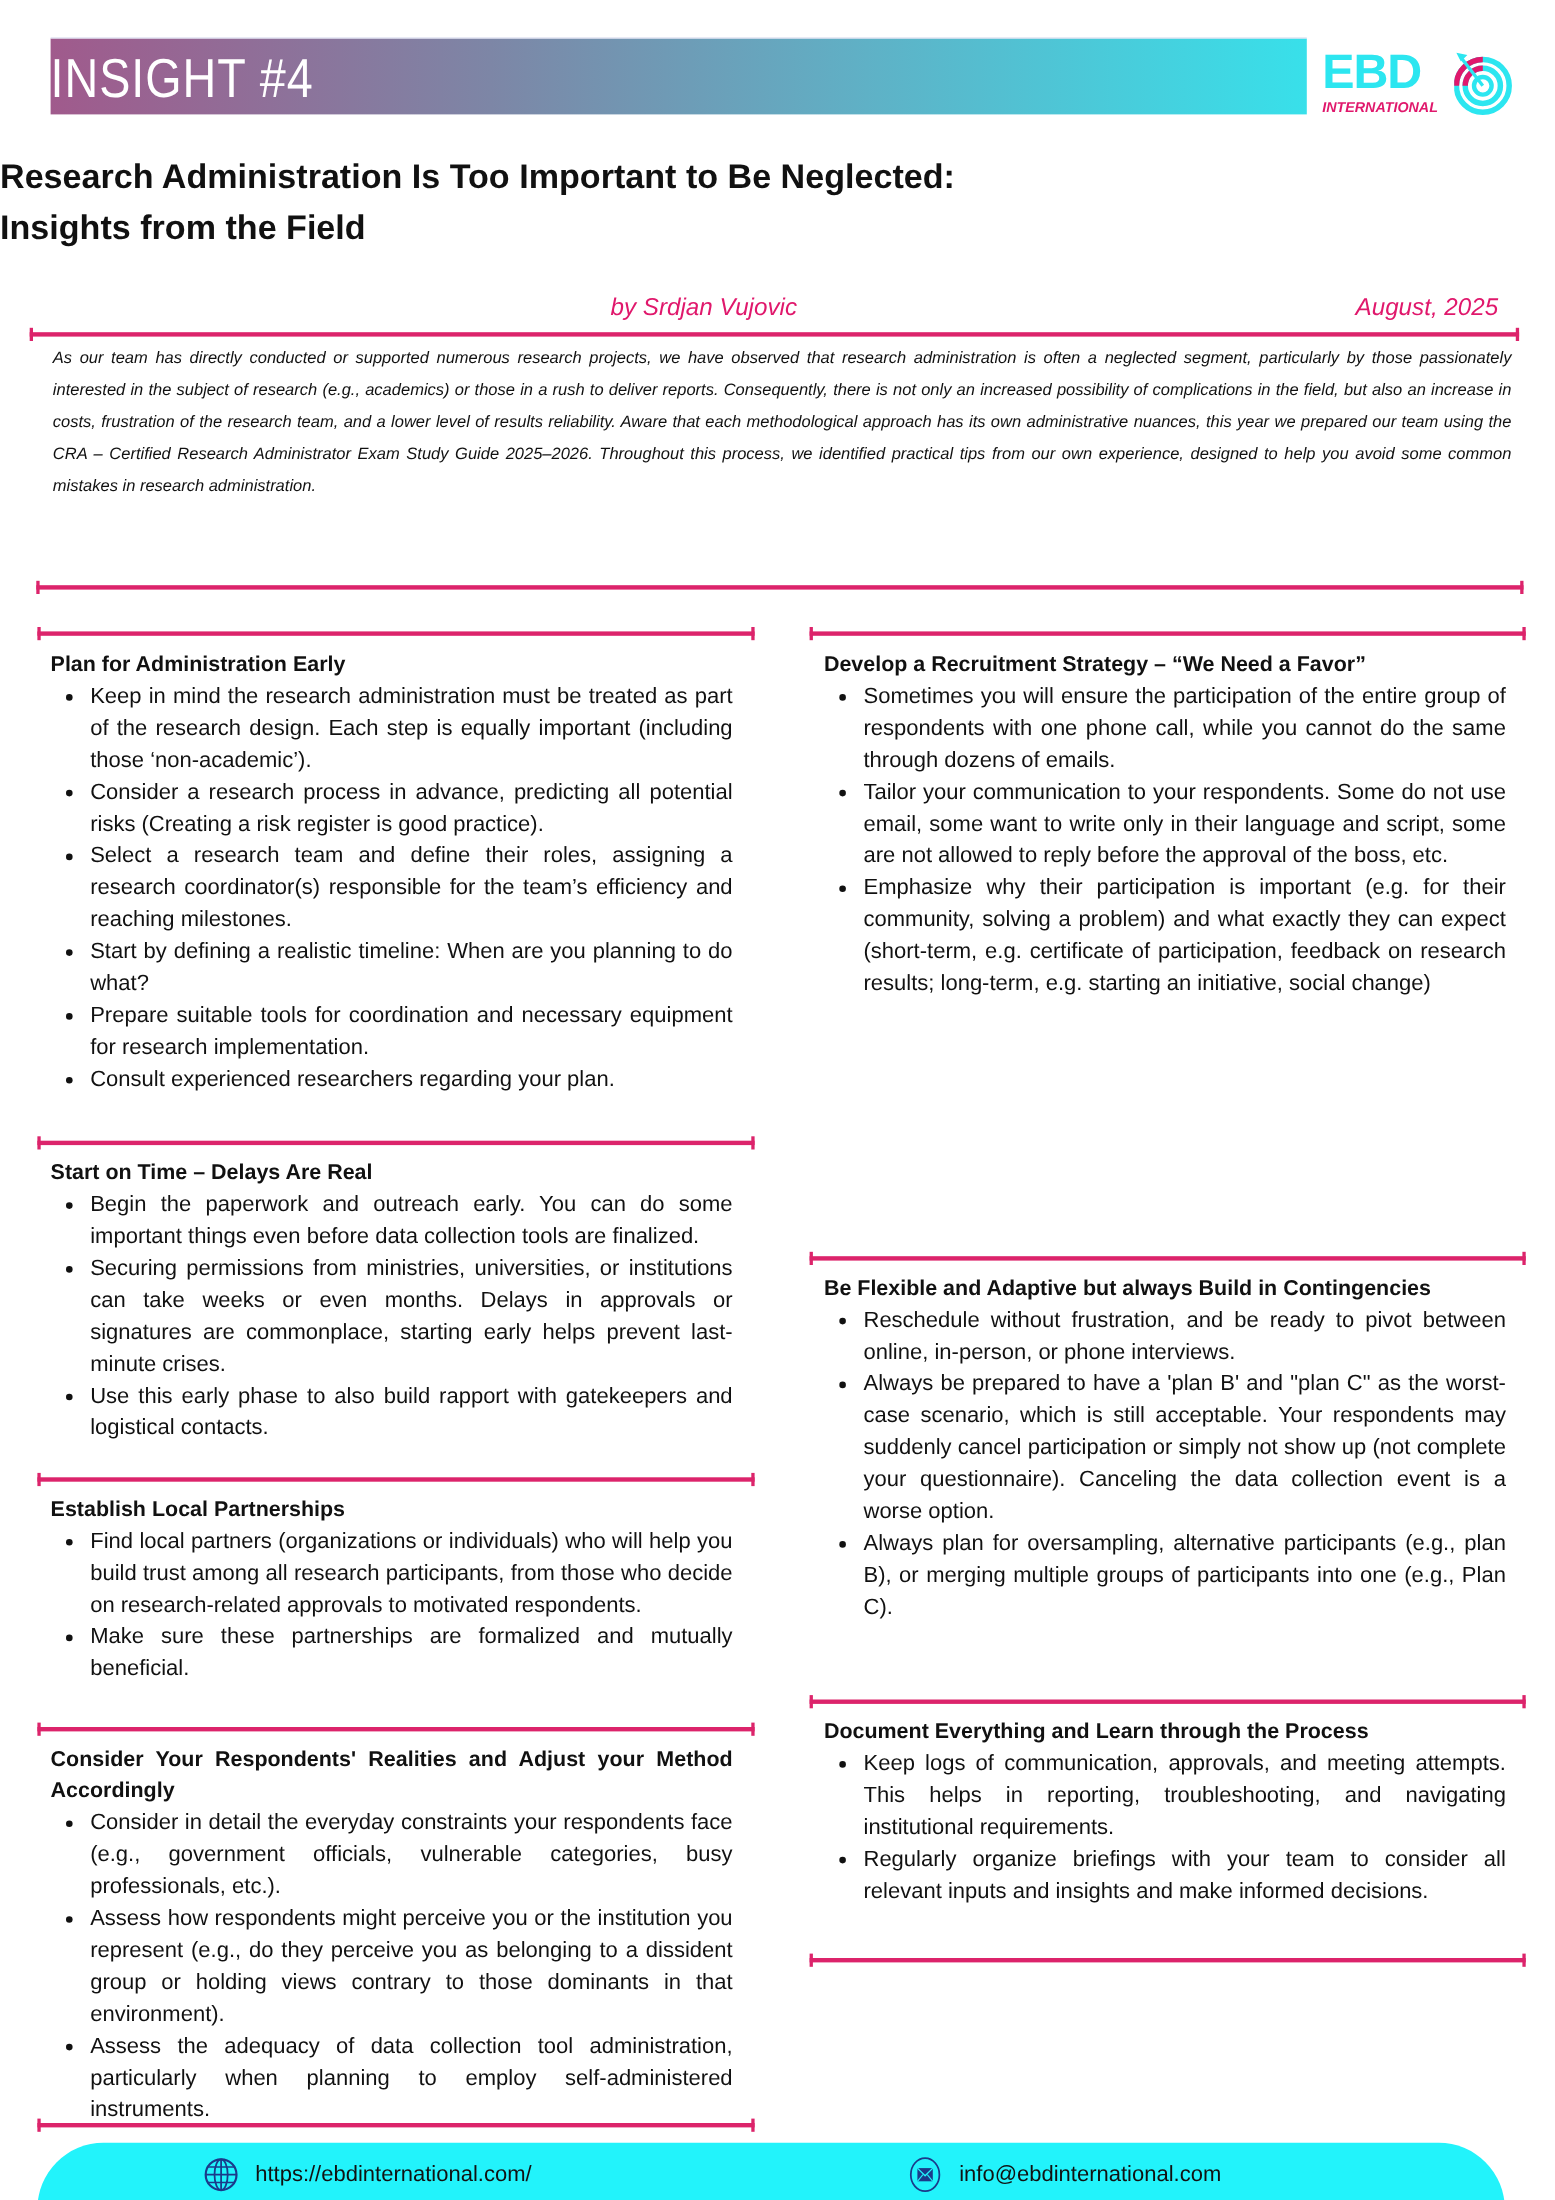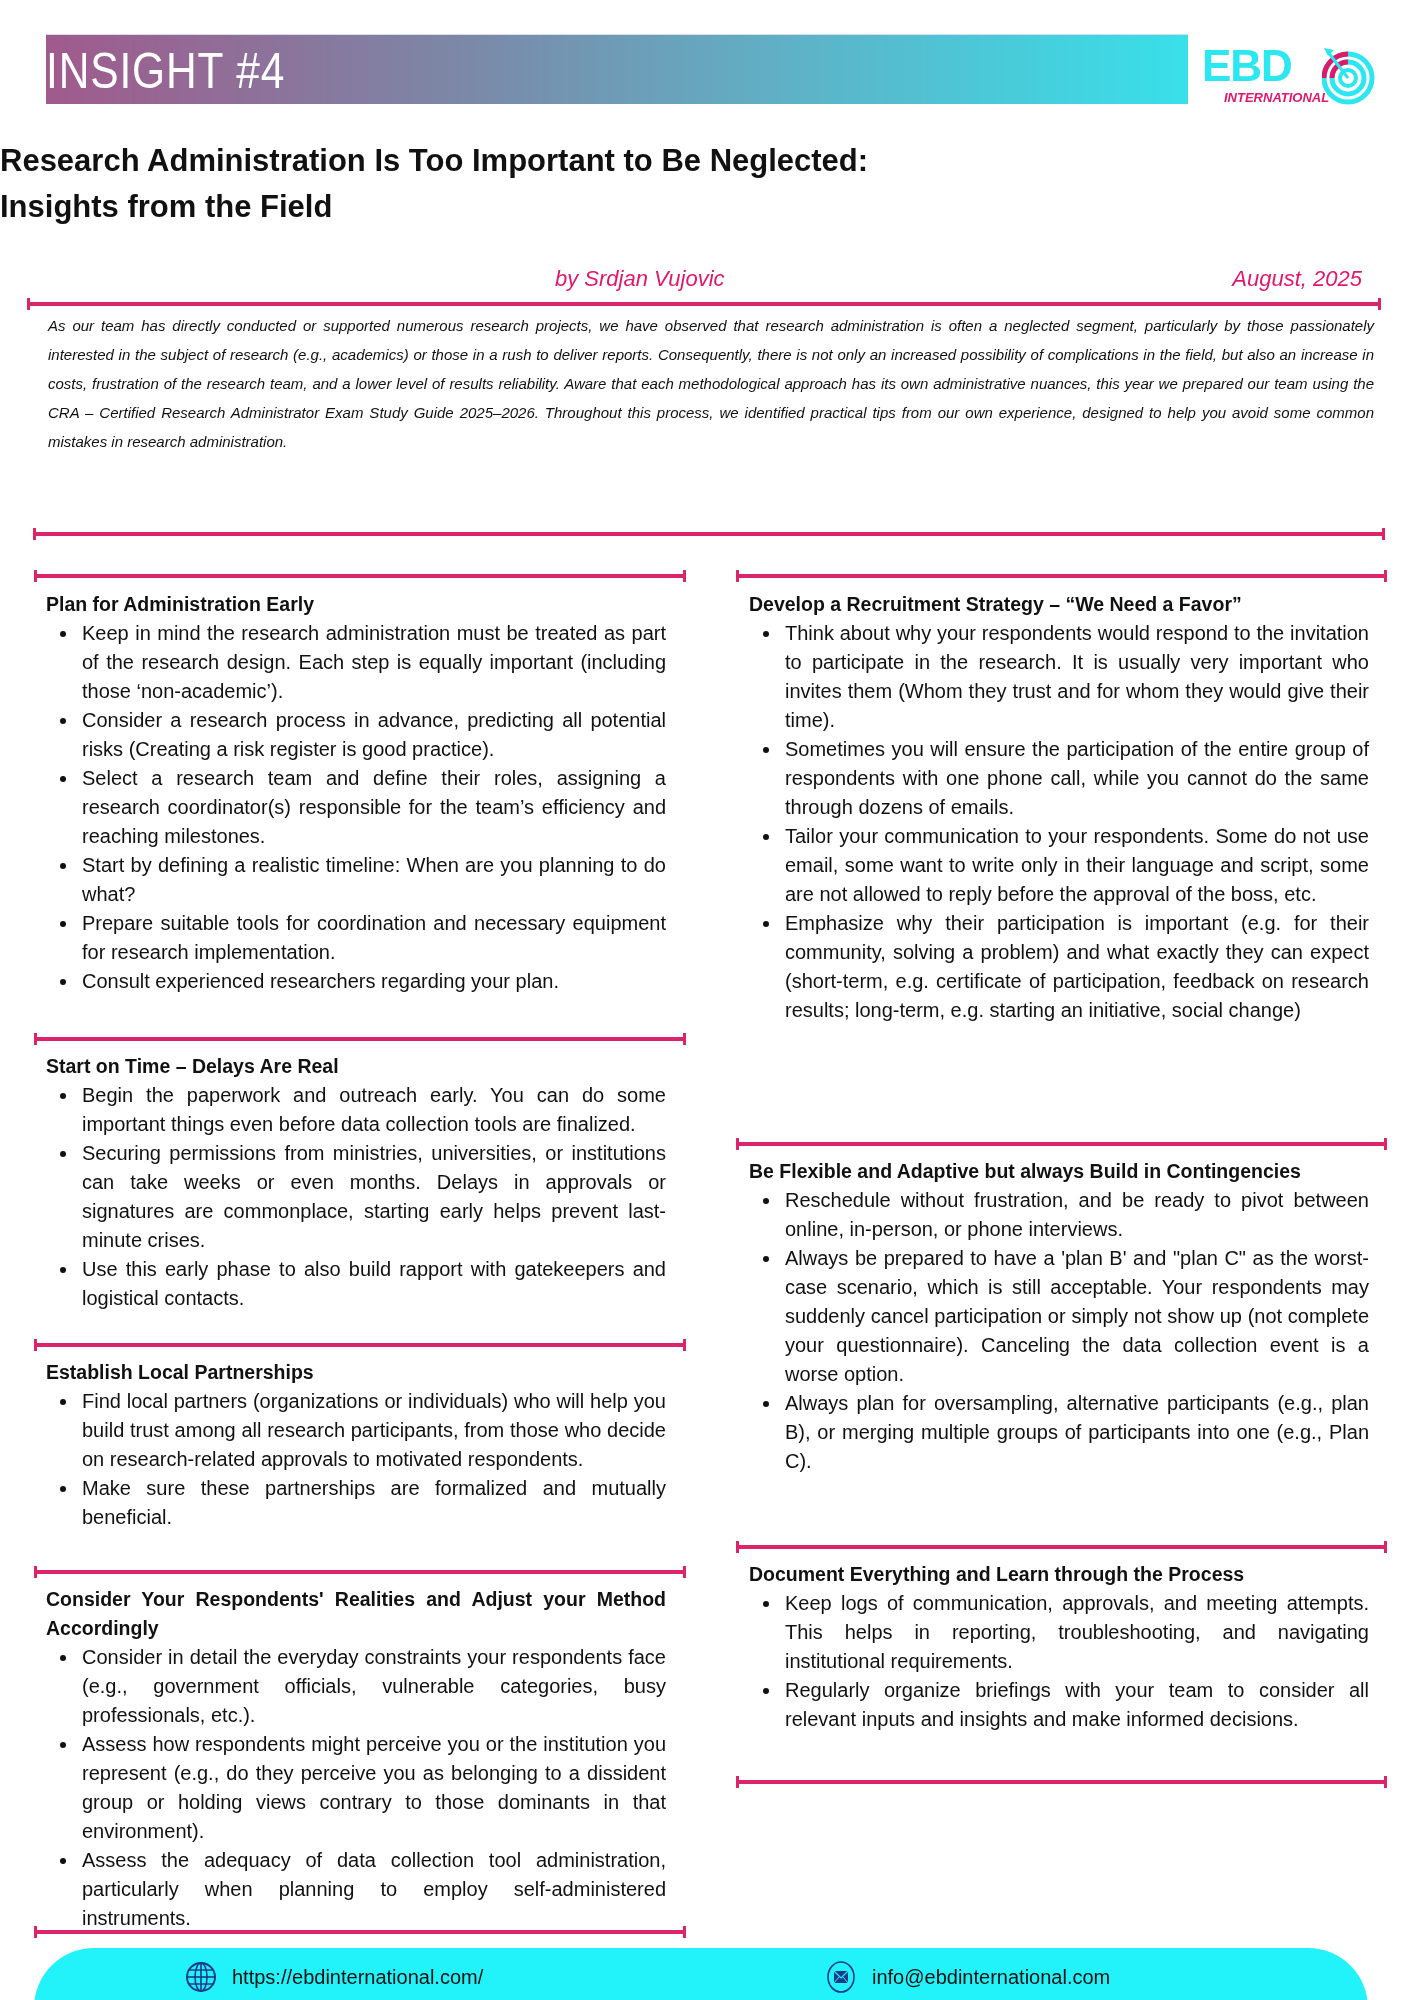--- a/index.html
+++ b/index.html
@@ -16,21 +16,21 @@
     font-family: "Liberation Sans", sans-serif; font-size: 50px; color: #ffffff;
     letter-spacing: 1px; line-height: 56px; transform: scaleX(0.85); transform-origin: left center;
   }
   .logo { position: absolute; left: 1198px; top: 44px; width: 180px; height: 66px; }
   .logo-text {
     position: absolute; left: 4px; top: 0px; font-family: "Liberation Sans", sans-serif;
     font-weight: bold; font-size: 44px; color: #2ce6f0; letter-spacing: -1px; line-height: 44px;
   }
   .logo-sub {
     position: absolute; left: 4px; top: 46px; font-family: "Liberation Sans", sans-serif;
-    font-weight: bold; font-style: italic; font-size: 13px; color: #e0186c; letter-spacing: 0px; margin-left: 22px;
+    font-weight: bold; font-style: italic; font-size: 13px; color: #e0186c; letter-spacing: 0px;
   }
   .logo-target { position: absolute; left: 124px; top: 2px; width: 56px; height: 60px; }
 
   .title {
     position: absolute; left: 0; top: 138px; width: 1414px; text-align: left;
     font-family: "Liberation Sans", sans-serif; font-weight: bold; font-size: 31px; line-height: 46px;
     color: #111;
   }
   .byline {
     position: absolute; left: 555px; top: 266px; font-family: "Liberation Sans", sans-serif;
@@ -195,21 +195,20 @@
 <div class="col col-right" style="top:0;">
   <div class="rule" style="left:-13px;top:570px;width:651px;">
       <div class="bar"></div>
       <div class="cap-l"></div>
       <div class="cap-r"></div>
     </div>
 
   <div class="section" style="top:590px;">
     <div class="sec-head">Develop a Recruitment Strategy – “We Need a Favor”</div>
     <ul class="sec-list">
-      <li>Think about why your respondents would respond to the invitation to participate in the research. It is usually very important who invites them (Whom they trust and for whom they would give their time).</li>
       <li>Sometimes you will ensure the participation of the entire group of respondents with one phone call, while you cannot do the same through dozens of emails.</li>
       <li>Tailor your communication to your respondents. Some do not use email, some want to write only in their language and script, some are not allowed to reply before the approval of the boss, etc.</li>
       <li>Emphasize why their participation is important (e.g. for their community, solving a problem) and what exactly they can expect (short-term, e.g. certificate of participation, feedback on research results; long-term, e.g. starting an initiative, social change)</li>
     </ul>
   </div>
 
   <div class="rule" style="left:-13px;top:1138px;width:651px;">
       <div class="bar"></div>
       <div class="cap-l"></div>
       <div class="cap-r"></div>

